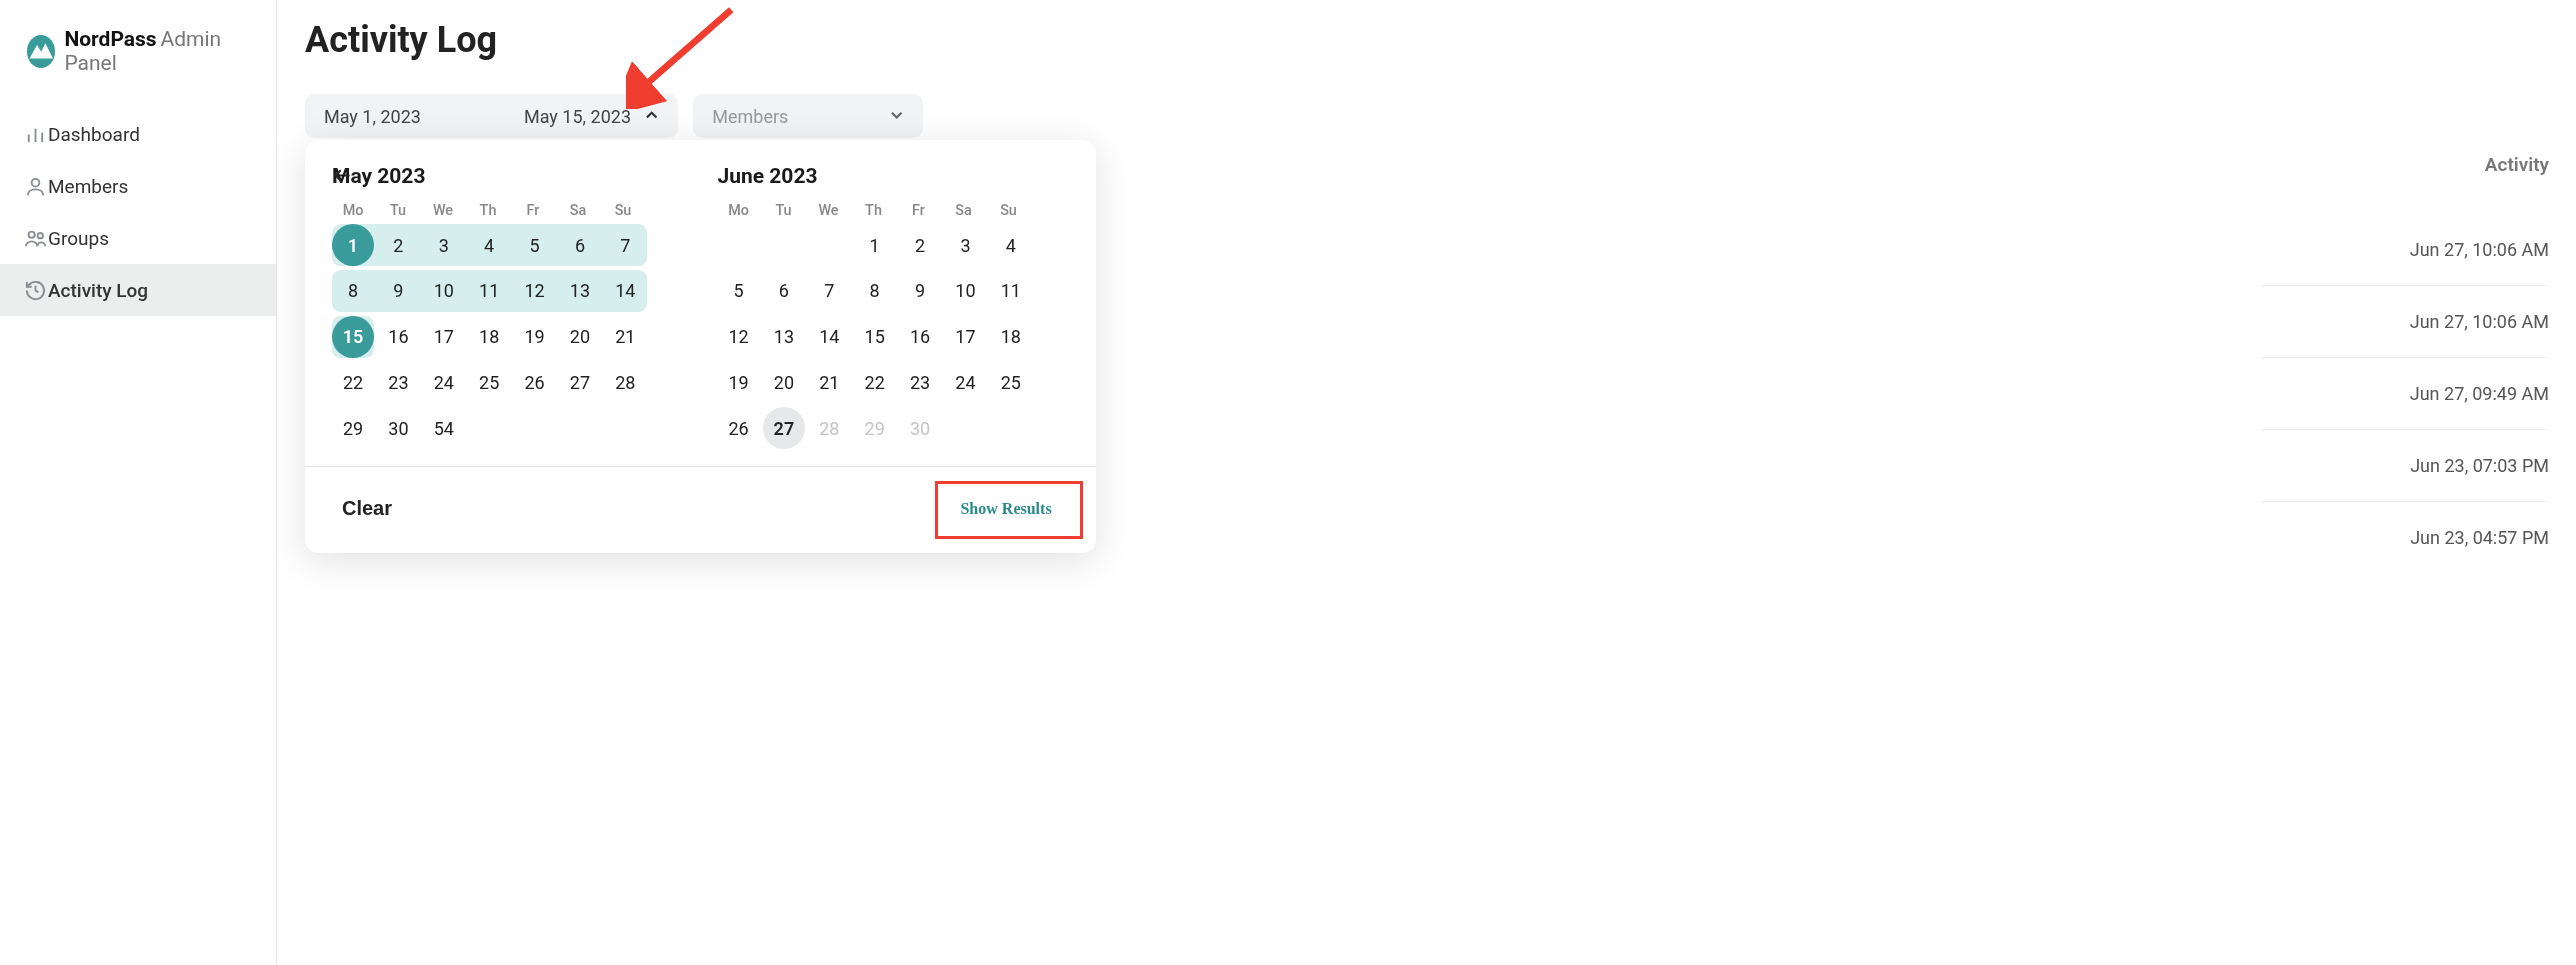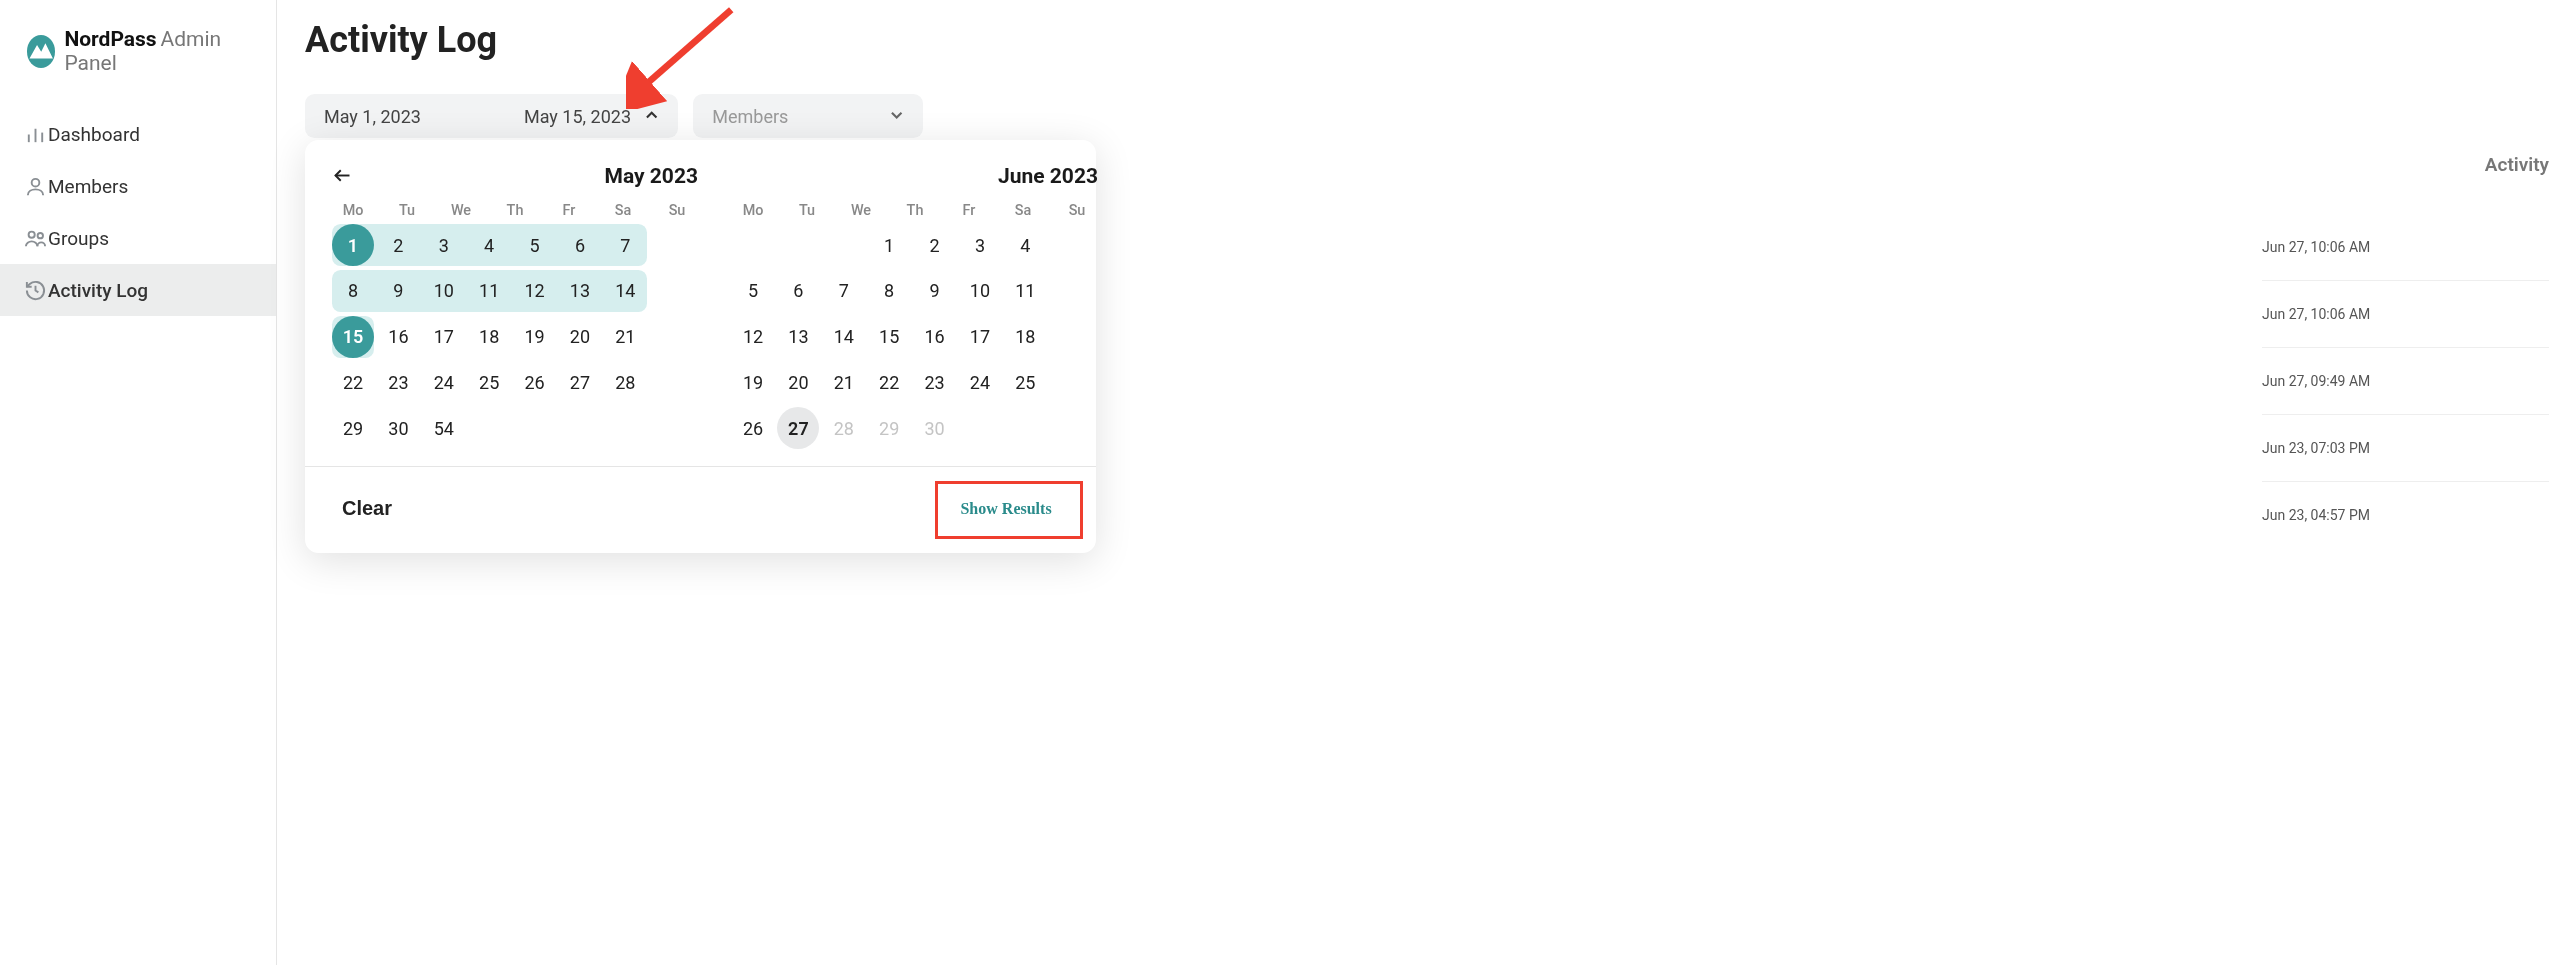--- a/index.html
+++ b/index.html
@@ -42,25 +42,25 @@
   .date-pill .dates{display:flex;gap:103px;}
   .members-pill{width:192px;justify-content:space-between;color:#999;}
   .chev{width:15.3px;height:15.3px;display:flex;align-items:center;justify-content:center;}
   .chev svg{width:13.4px;height:13.4px;stroke:#333;stroke-width:2.2;fill:none;}
   .members-pill .chev svg{stroke:#666;}
 
   
   .popover{position:absolute;top:140px;left:305px;width:737px;background:#fff;border-radius:13.4px;box-shadow:0 7.7px 38px rgba(0,0,0,0.12);padding:23px 27px 0 27px;z-index:10;}
   .popover-months{display:flex;gap:34px;position:relative;}
   .month{flex:1;}
-  .month-header{text-align:right;font-size:21px;font-weight:700;margin-bottom:11.5px;position:relative;height:27px;line-height:27px;}
+  .month-header{text-align:left;font-size:21px;font-weight:700;margin-bottom:11.5px;position:relative;height:27px;line-height:27px;}
   .prev-arrow{position:absolute;left:0;top:1.9px;cursor:pointer;}
   .prev-arrow svg{width:21px;height:21px;stroke:#222;stroke-width:2.2;fill:none;}
 
-  .dow-row{display:grid;grid-template-columns:repeat(7,var(--day-size));gap:0 12px;margin-bottom:5.7px;}
+  .dow-row{display:grid;grid-template-columns:repeat(7,var(--day-size));gap:0 3px;margin-bottom:5.7px;}
   .dow{width:var(--day-size);text-align:center;font-size:14.4px;color:#888;font-weight:500;}
 
   .weeks{display:flex;flex-direction:column;gap:3.8px;}
   .week{display:grid;grid-template-columns:repeat(7,var(--day-size));gap:0 3.4px;height:var(--day-size);position:relative;}
   .day{width:var(--day-size);height:var(--day-size);display:flex;align-items:center;justify-content:center;font-size:18px;color:#222;cursor:pointer;border-radius:50%;position:relative;z-index:2;}
   .day.empty{cursor:default;}
   .day.disabled{color:#c4c4c4;cursor:default;}
   .day.selected{background:var(--teal);color:#fff;font-weight:600;}
   .day.today{background:#e7e8e9;font-weight:600;}
 
@@ -72,21 +72,21 @@
   .clear-btn{font-size:20px;font-weight:600;color:#222;cursor:pointer;background:none;border:none;}
   .show-btn{font-size:16px;font-weight:600;color:#2a8b8b;cursor:pointer;background:none;border:none;padding:9.6px 13.4px;font-family:Liberation Serif, serif;}
   .show-highlight{position:absolute;border:3.8px solid var(--highlight-red);width:142px;height:52px;right:13.4px;bottom:13.4px;pointer-events:none;}
 
   
   .annotation-arrow{position:absolute;left:626px;top:3.8px;z-index:50;pointer-events:none;}
 
   
   .activity-col{position:absolute;right:27px;top:153px;width:287px;}
   .activity-header{font-size:19px;font-weight:600;color:#777;text-align:right;margin-bottom:38px;}
-  .activity-row{text-align:left;font-size:14px;color:#555;padding:25px 0;border-top:1px solid #eee;}
+  .activity-row{text-align:right;font-size:18px;color:#555;padding:25px 0;border-top:1px solid #eee;}
   .activity-row:first-of-type{border-top:none;}
 </style>
 </head>
 <body>
 
 <aside class="sidebar">
   <div class="brand">
     <div class="brand-logo">
       <svg viewBox="0 0 34 34">
           <path d="M3 28 L12 12 L17 20 L22 10 L31 28 Z" fill="#fff"></path>

